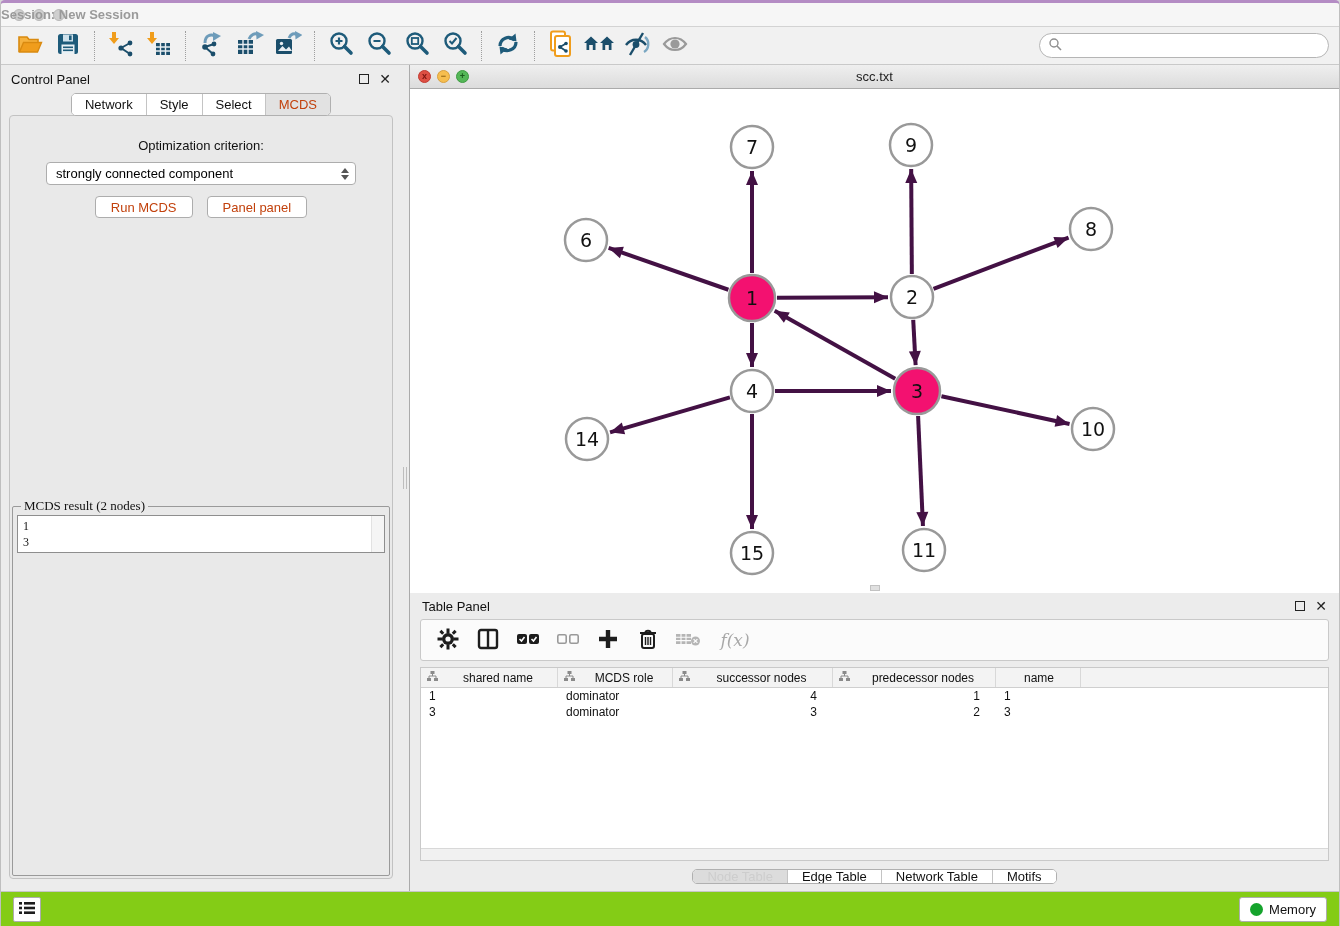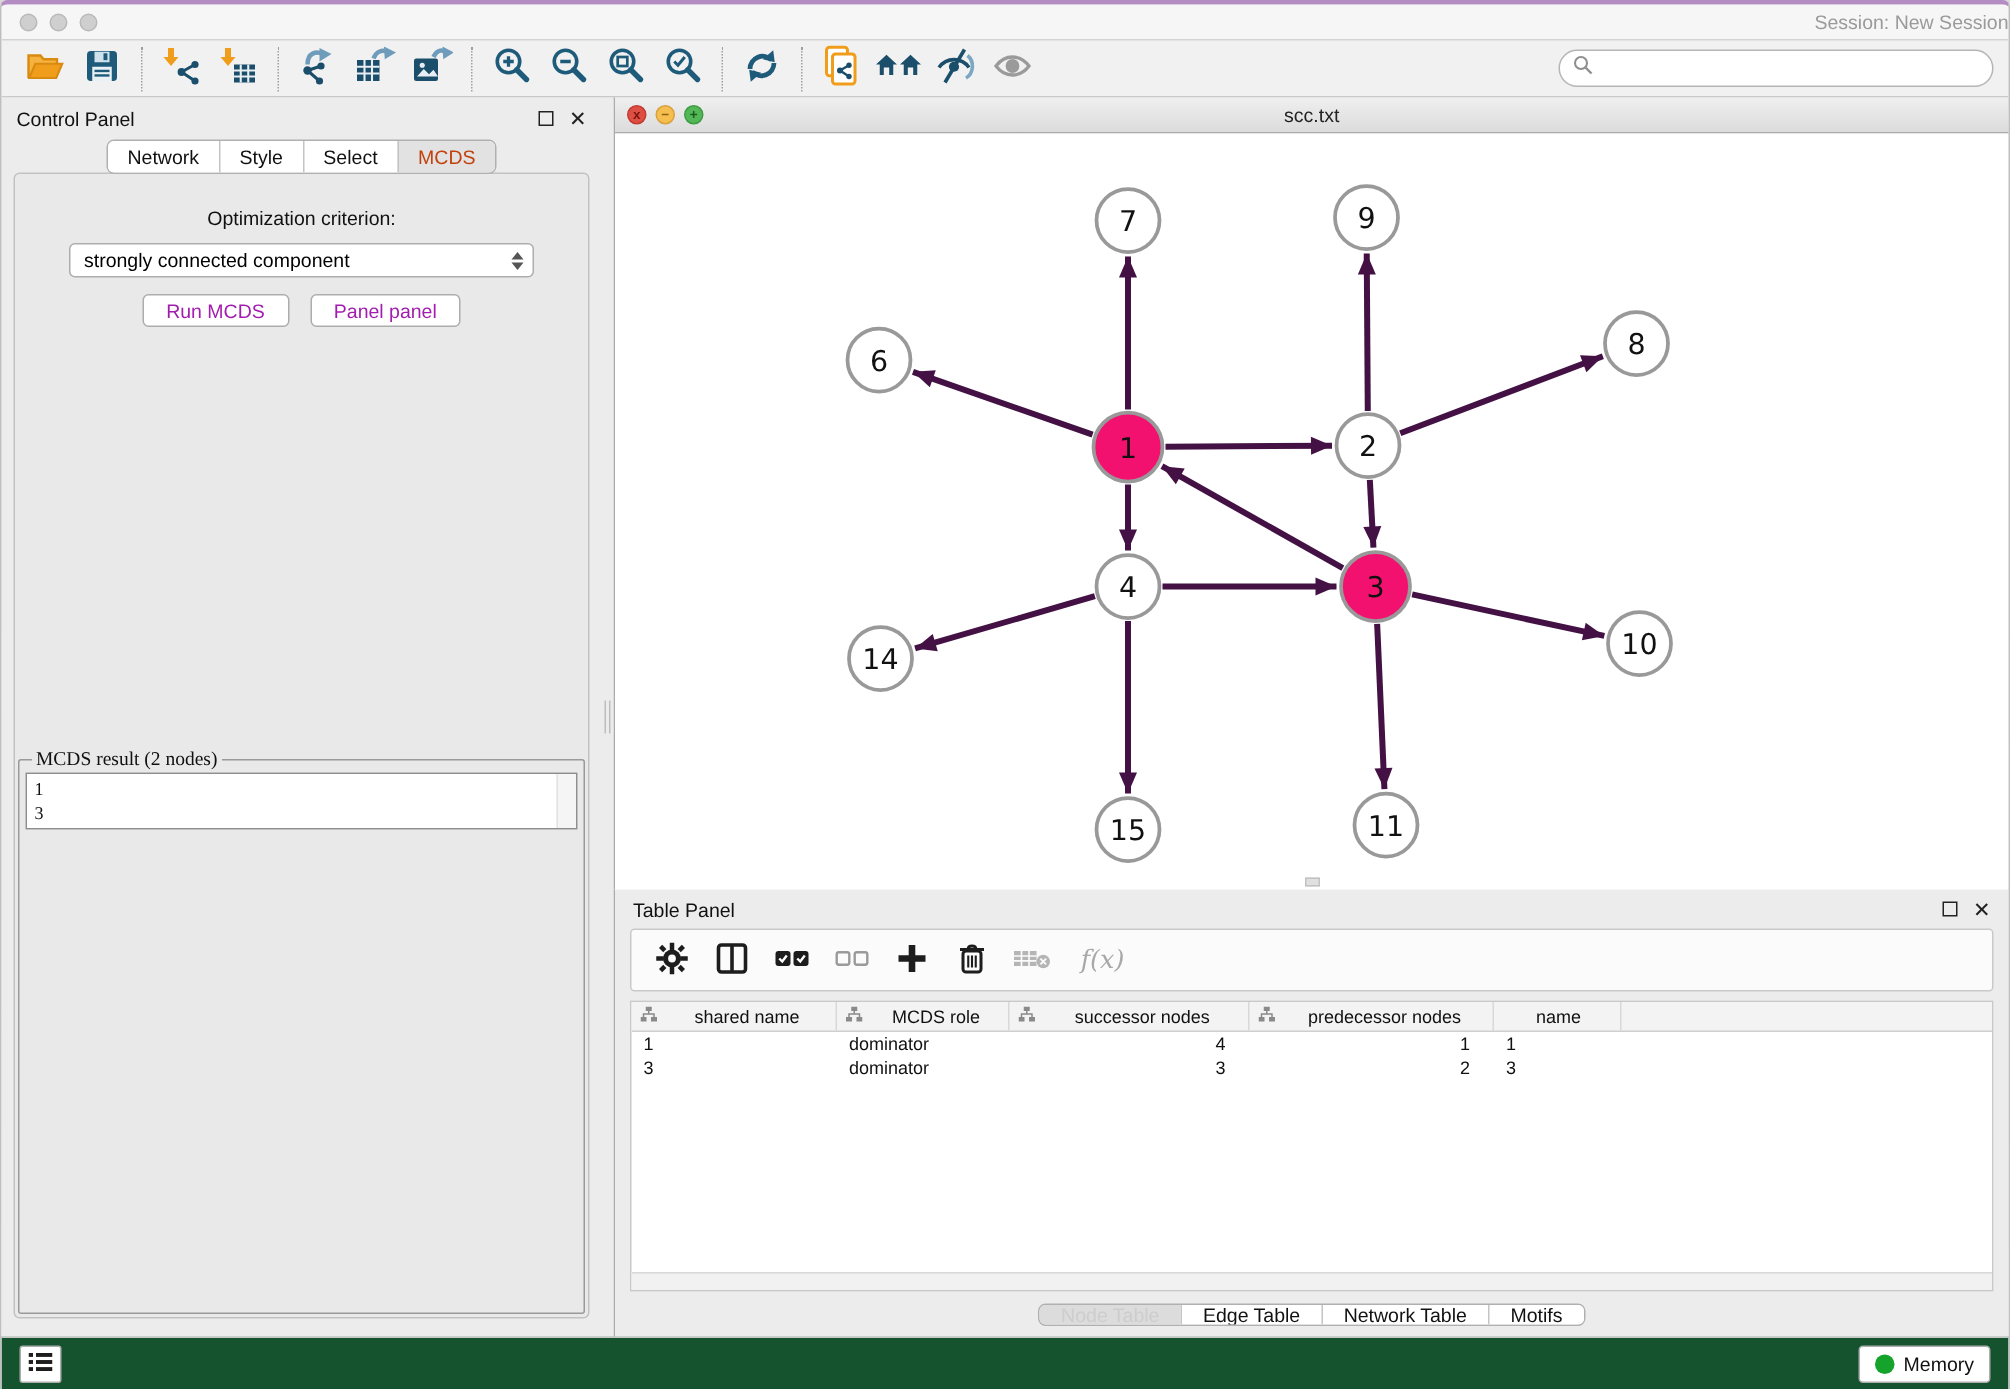--- a/index.html
+++ b/index.html
@@ -7,21 +7,21 @@
   body { font-family:"Liberation Sans","DejaVu Sans",sans-serif; }
   .window{ position:relative; width:1340px; height:926px; background:#ececec;
     border-top:3px solid #b48cc4; border-left:1px solid #bfbfbf; border-right:1px solid #bfbfbf;
     border-radius:5px 5px 0 0; overflow:hidden; }
 
   
   .titlebar{ height:24px; background:#f6f6f6; border-bottom:1px solid #d3d3d3;
     display:flex; align-items:center; position:relative; }
   .traffic{ display:flex; gap:8px; margin-left:12px; }
   .dot{ width:12px; height:12px; border-radius:50%; background:#cfcfcf; border:1px solid #b9b9b9; }
-  .win-title{ position:absolute; left:0; right:0; text-align:right; font-size:13px; color:#9a9a9a; }
+  .win-title{ position:absolute; left:0; right:0; text-align:left; font-size:13px; color:#9a9a9a;font-weight:bold; }
 
   
   .toolbar{ height:38px; background:#f1f1f1; border-bottom:1px solid #c9c9c9;
     display:flex; align-items:center; padding:0 10px; }
   .tbtn{ width:38px; height:32px; display:flex; align-items:center; justify-content:center;
     background:transparent; border:none; cursor:pointer; }
   .tsep{ width:1px; height:30px; border-left:1px dotted #9f9f9f; margin:0 7px; }
   .searchbox{ margin-left:auto; width:290px; height:25px; background:#fff;
     border:1px solid #b5b5b5; border-radius:13px; display:flex; align-items:center; padding:0 8px; }
   .searchbox input{ border:none; outline:none; flex:1; font-size:13px; background:transparent; }
@@ -45,21 +45,21 @@
   .cp-content{ flex:1; margin:0 8px 12px 8px; background:#e9e9e9; border:1px solid #c2c2c2;
     border-radius:4px; display:flex; flex-direction:column; padding-top:22px; }
   .opt-label{ text-align:center; font-size:13px; color:#111; }
   .dropdown{ margin:9px auto 0; width:310px; height:23px; background:#fff; border:1px solid #adadad;
     border-radius:4px; display:flex; align-items:center; padding:0 6px 0 9px; font-size:13px; cursor:pointer; }
   .dd-arrows{ margin-left:auto; display:flex; flex-direction:column; gap:2px; align-items:center; }
   .dd-arrows i{ width:0; height:0; border-left:4px solid transparent; border-right:4px solid transparent; display:block; }
   .dd-up{ border-bottom:5px solid #555; } .dd-down{ border-top:5px solid #555; }
   .btn-row{ display:flex; justify-content:center; gap:14px; margin-top:11px; }
   .pbtn{ height:22px; padding:0 15px; background:#fff; border:1px solid #adadad; border-radius:4px;
-    font-size:13px; color:#a21caf; cursor:pointer; }
+    font-size:13px; color:#c2410c; cursor:pointer; }
   .result-fs{ margin:auto 2px 2px 2px; height:378px; border:1px solid #9a9a9a; border-radius:2px;
     padding:1px 4px 5px 4px;font-family:Liberation Serif, serif; }
   .result-fs legend{ font-size:13px; color:#111; padding:0 3px; margin-left:4px; }
   .result-box{ position:relative; height:100%; background:#fff; border:1px solid #8e8e8e; overflow:hidden; }
   .result-text{ font-size:12px; color:#111; padding:2px 5px; white-space:pre; line-height:16px; }
   .result-scroll{ position:absolute; top:0; right:0; bottom:0; width:13px; background:#f5f5f5; border-left:1px solid #e2e2e2; }
 
   
   .vsplit{ width:8px; background:#ececec; position:relative; cursor:col-resize; }
   .vsplit .grip{ position:absolute; top:402px; left:2px; width:4px; height:22px;
@@ -97,21 +97,21 @@
   .trow{ display:flex; height:16px; }
   .td{ font-size:12px; color:#111; padding:0 8px; display:flex; align-items:center; }
   .td.r{ justify-content:flex-end; padding-right:16px; }
   .tscroll{ height:12px; background:#f1f1f1; border-top:1px solid #d8d8d8; margin-top:auto; }
   .tp-tabs{ height:30px; display:flex; justify-content:center; align-items:center; }
   .tp-tabs .seg{ height:15px; }
   .tp-tabs .tab{ padding:0 14px; }
   .tp-tabs .tab.sel{ background:#dcdcdc; color:#cdcdcd; }
 
   
-  .statusbar{ height:35px; border-top:1px solid #c6c6c6; background:#14532d;
+  .statusbar{ height:35px; border-top:1px solid #c6c6c6; background:#84cc16;
     display:flex; align-items:center; padding:12px 12px; }
   .list-btn{ width:28px; height:25px; background:#fff; border:1px solid #adadad; border-radius:2px;
     display:flex; align-items:center; justify-content:center; cursor:pointer; }
   .mem-btn{ margin-left:auto; height:25px; padding:0 10px; background:#fff; border:1px solid #adadad;
     border-radius:3px; display:flex; align-items:center; gap:6px; font-size:13px; color:#111; cursor:pointer; }
   .mem-dot{ width:13px; height:13px; border-radius:50%; background:#15a32c; }
 
   .fx-label{ font-family:"DejaVu Serif","Liberation Serif",serif; font-style:italic; font-size:17px; color:#a8a8a8; }
 </style>
 </head>

